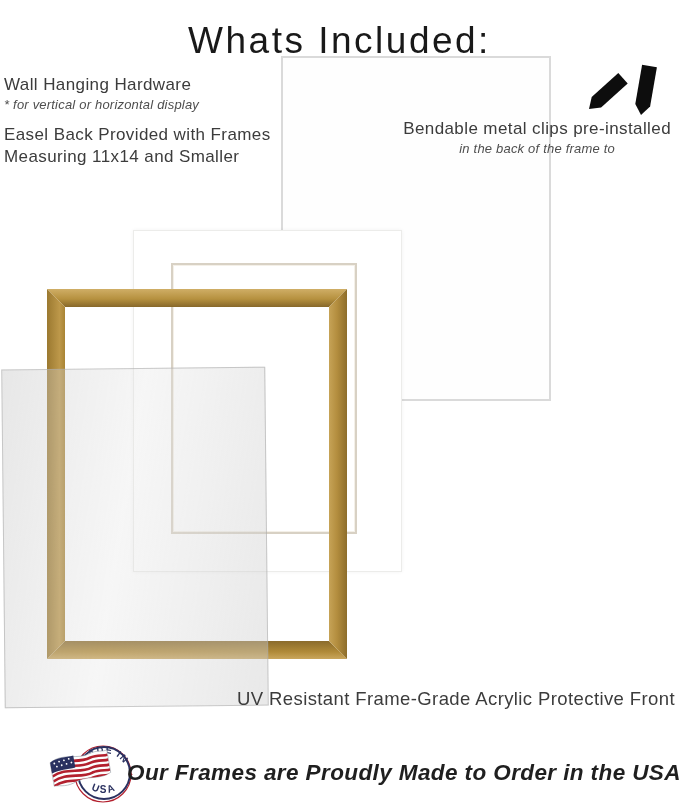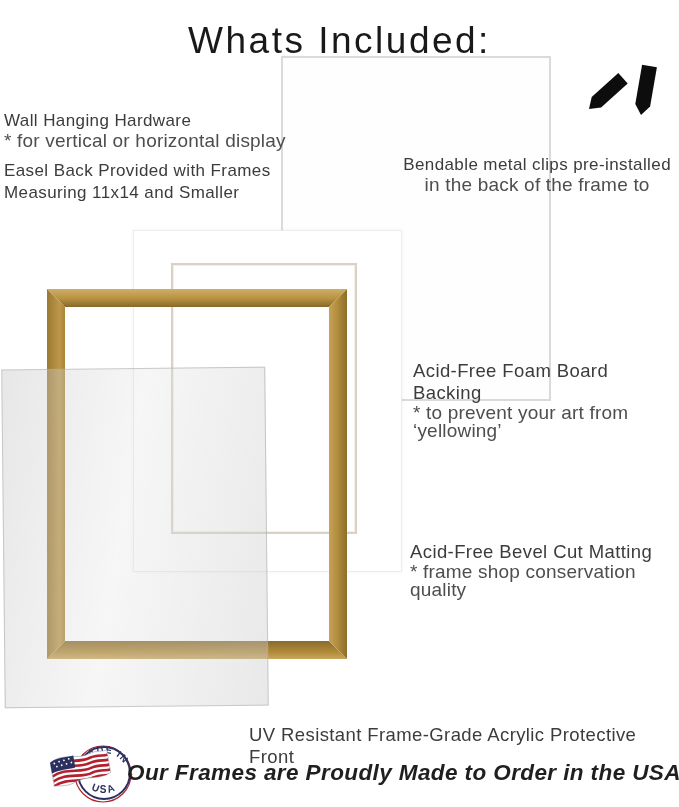--- a/index.html
+++ b/index.html
@@ -11,30 +11,30 @@
   
   .title{
     left:0;right:0;top:1px;text-align:center;
     font-size:37px;font-weight:400;letter-spacing:2.5px;color:#191919;
     z-index:6;
     margin-top:19px;
   }
   
   .h{font-size:17px;line-height:22px;letter-spacing:.4px;color:#3c3c3c;}
   .h2{font-size:18.5px;line-height:22px;letter-spacing:.4px;color:#3c3c3c;}
-  .sub{font-size:19px;line-height:17.5px;color:#4e4e4e;letter-spacing:.2px;}
-  .block{z-index:6;margin-top:36px;}
+  .sub{font-size:13px;line-height:17.5px;font-style:italic;color:#4e4e4e;letter-spacing:.2px;}
+  .block{z-index:6;}
   .right-align{text-align:center;}
   .blk-wall{left:4px;top:74px;}
   .blk-easel{left:4px;top:124px;}
   .blk-clips{right:8px;top:118px;}
   .blk-foam{left:413px;top:324px;}
   .blk-mat{left:410px;top:505px;}
   .blk-wood{left:358px;top:610px;}
-  .blk-uv{left:249px;top:688px;}
+  .blk-uv{left:237px;top:688px;}
   
   .foam-board{
     left:281px;top:56px;width:266px;height:341px;
     background:#fefefe;border:2px solid #dadada;z-index:1;
   }
   .mat-board{
     left:133px;top:230px;width:267px;height:340px;
     background:#ffffff;border:1px solid #ececea;
     box-shadow:0 0 4px rgba(0,0,0,.05);z-index:2;
   }
@@ -111,29 +111,21 @@
   <svg class="abs clips-icon" viewBox="0 0 85 62">
     <polygon points="6,50 8.7,38.1 35.3,14 44.7,24.4 18.1,48.5" fill="#0d0d0d"></polygon>
     <polygon points="58,56 52.3,44.9 59.1,5.7 73.9,8.3 67.1,47.5" fill="#0d0d0d"></polygon>
   </svg>
 
   <div class="abs block blk-clips right-align">
     <div class="h">Bendable metal clips pre-installed</div>
     <div class="sub">in the back of the frame to</div>
   </div>
 
-  <div class="abs block blk-foam">
-    <div class="h2">Acid-Free Foam Board Backing</div>
-    <div class="sub">* to prevent your art from ‘yellowing’</div>
-  </div>
 
-  <div class="abs block blk-mat">
-    <div class="h2">Acid-Free Bevel Cut Matting</div>
-    <div class="sub">* frame shop conservation quality</div>
-  </div>
 
 
   <div class="abs block blk-uv">
     <div class="h2">UV Resistant Frame-Grade Acrylic Protective Front</div>
   </div>
 
   <svg class="abs badge" viewBox="0 0 100 68">
     <defs>
       <path id="arcTop" d="M34,38 A24,24 0 0 1 82,38"></path>
       <path id="arcBottom" d="M34,30 A24,24 0 0 0 82,30"></path>

